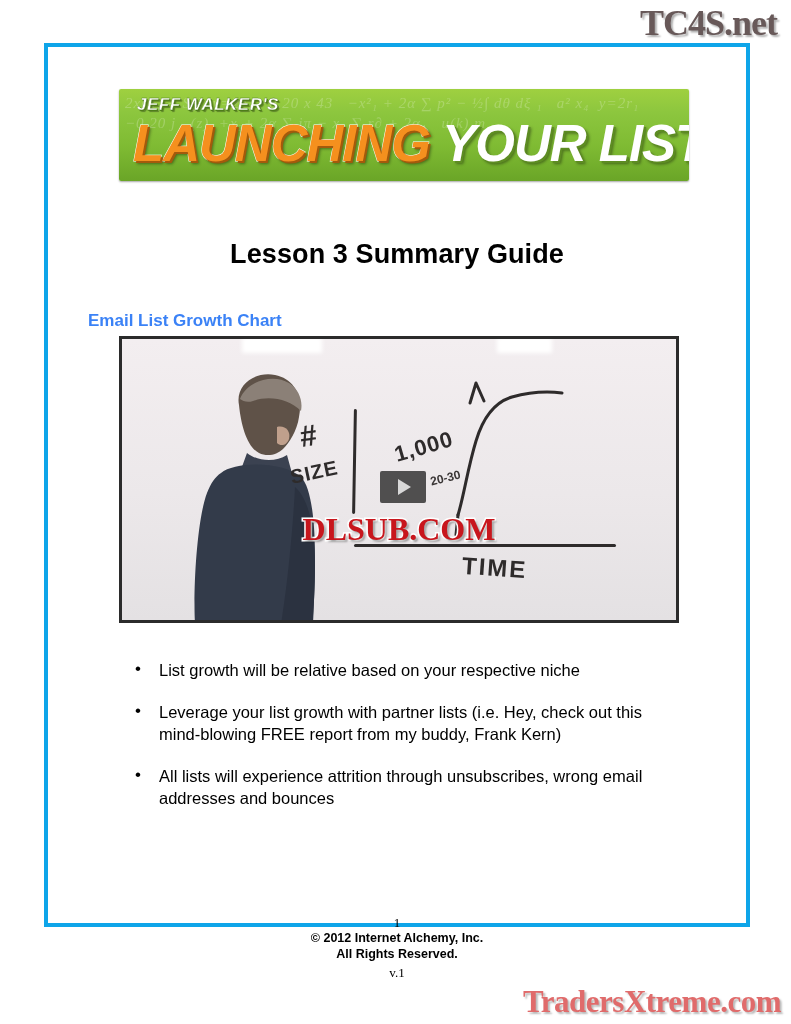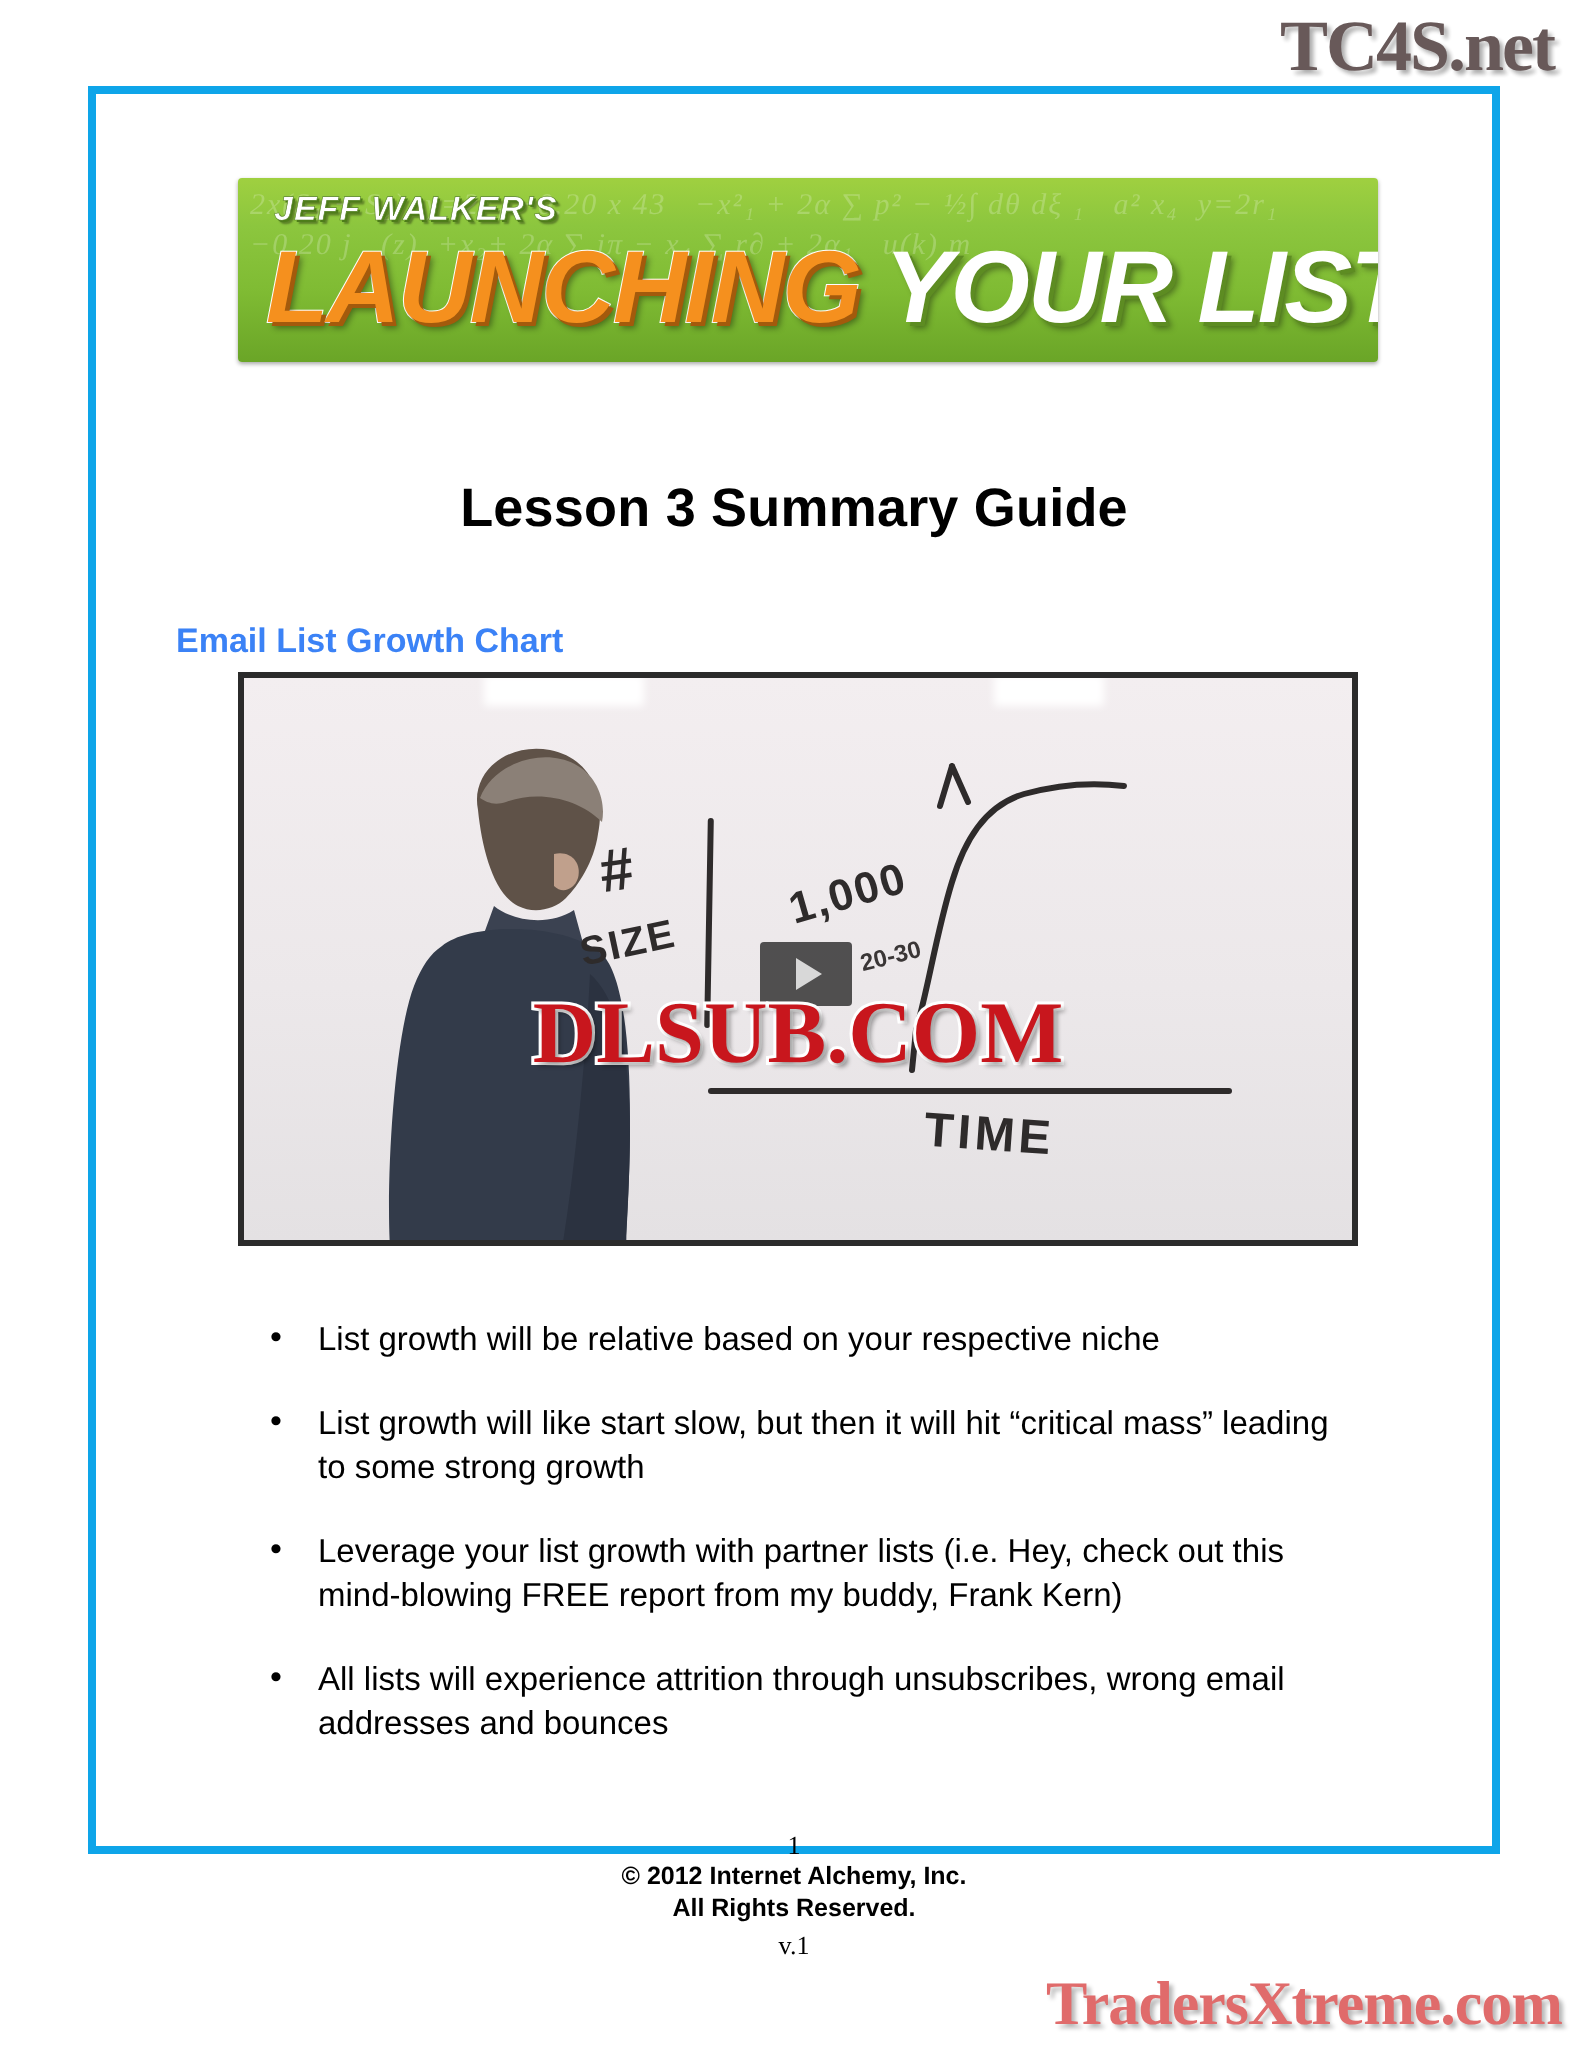--- a/index.html
+++ b/index.html
@@ -222,25 +222,25 @@
     border-left: 13px solid #d8d8d8;
     border-top: 8px solid transparent;
     border-bottom: 8px solid transparent;
     margin-left: 3px;
   }
 
   
   #dlsub-watermark {
     position: absolute;
     left: 50%;
-    top: 152px;
+    top: 172px;
     transform: translateX(-50%);
     font-family: "Liberation Serif", serif;
     font-weight: bold;
-    font-size: 44px;
+    font-size: 32px;
     letter-spacing: 0px;
     color: #c8161d;
     -webkit-text-stroke: 3px #ffffff;
     paint-order: stroke fill;
     white-space: nowrap;
     text-shadow: 2px 2px 2px rgba(0,0,0,0.35);
   }
 
   
   #bullet-list {
@@ -370,21 +370,20 @@
 
     <div id="play-button">
       <div id="play-triangle"></div>
     </div>
 
     <div id="dlsub-watermark">DLSUB.COM</div>
   </div>
 
   <ul id="bullet-list">
     <li>List growth will be relative based on your respective niche</li>
-    <li>List growth will like start slow, but then it will hit “critical mass” leading to some strong growth</li>
     <li>Leverage your list growth with partner lists (i.e. Hey, check out this mind-blowing FREE report from my buddy, Frank Kern)</li>
     <li>All lists will experience attrition through unsubscribes, wrong email addresses and bounces</li>
   </ul>
 
   <div id="footer">
     <div id="footer-pagenum">1</div>
     <div id="footer-copyright">© 2012 Internet Alchemy, Inc.</div>
     <div id="footer-rights">All Rights Reserved.</div>
     <div id="footer-version">v.1</div>
   </div>

